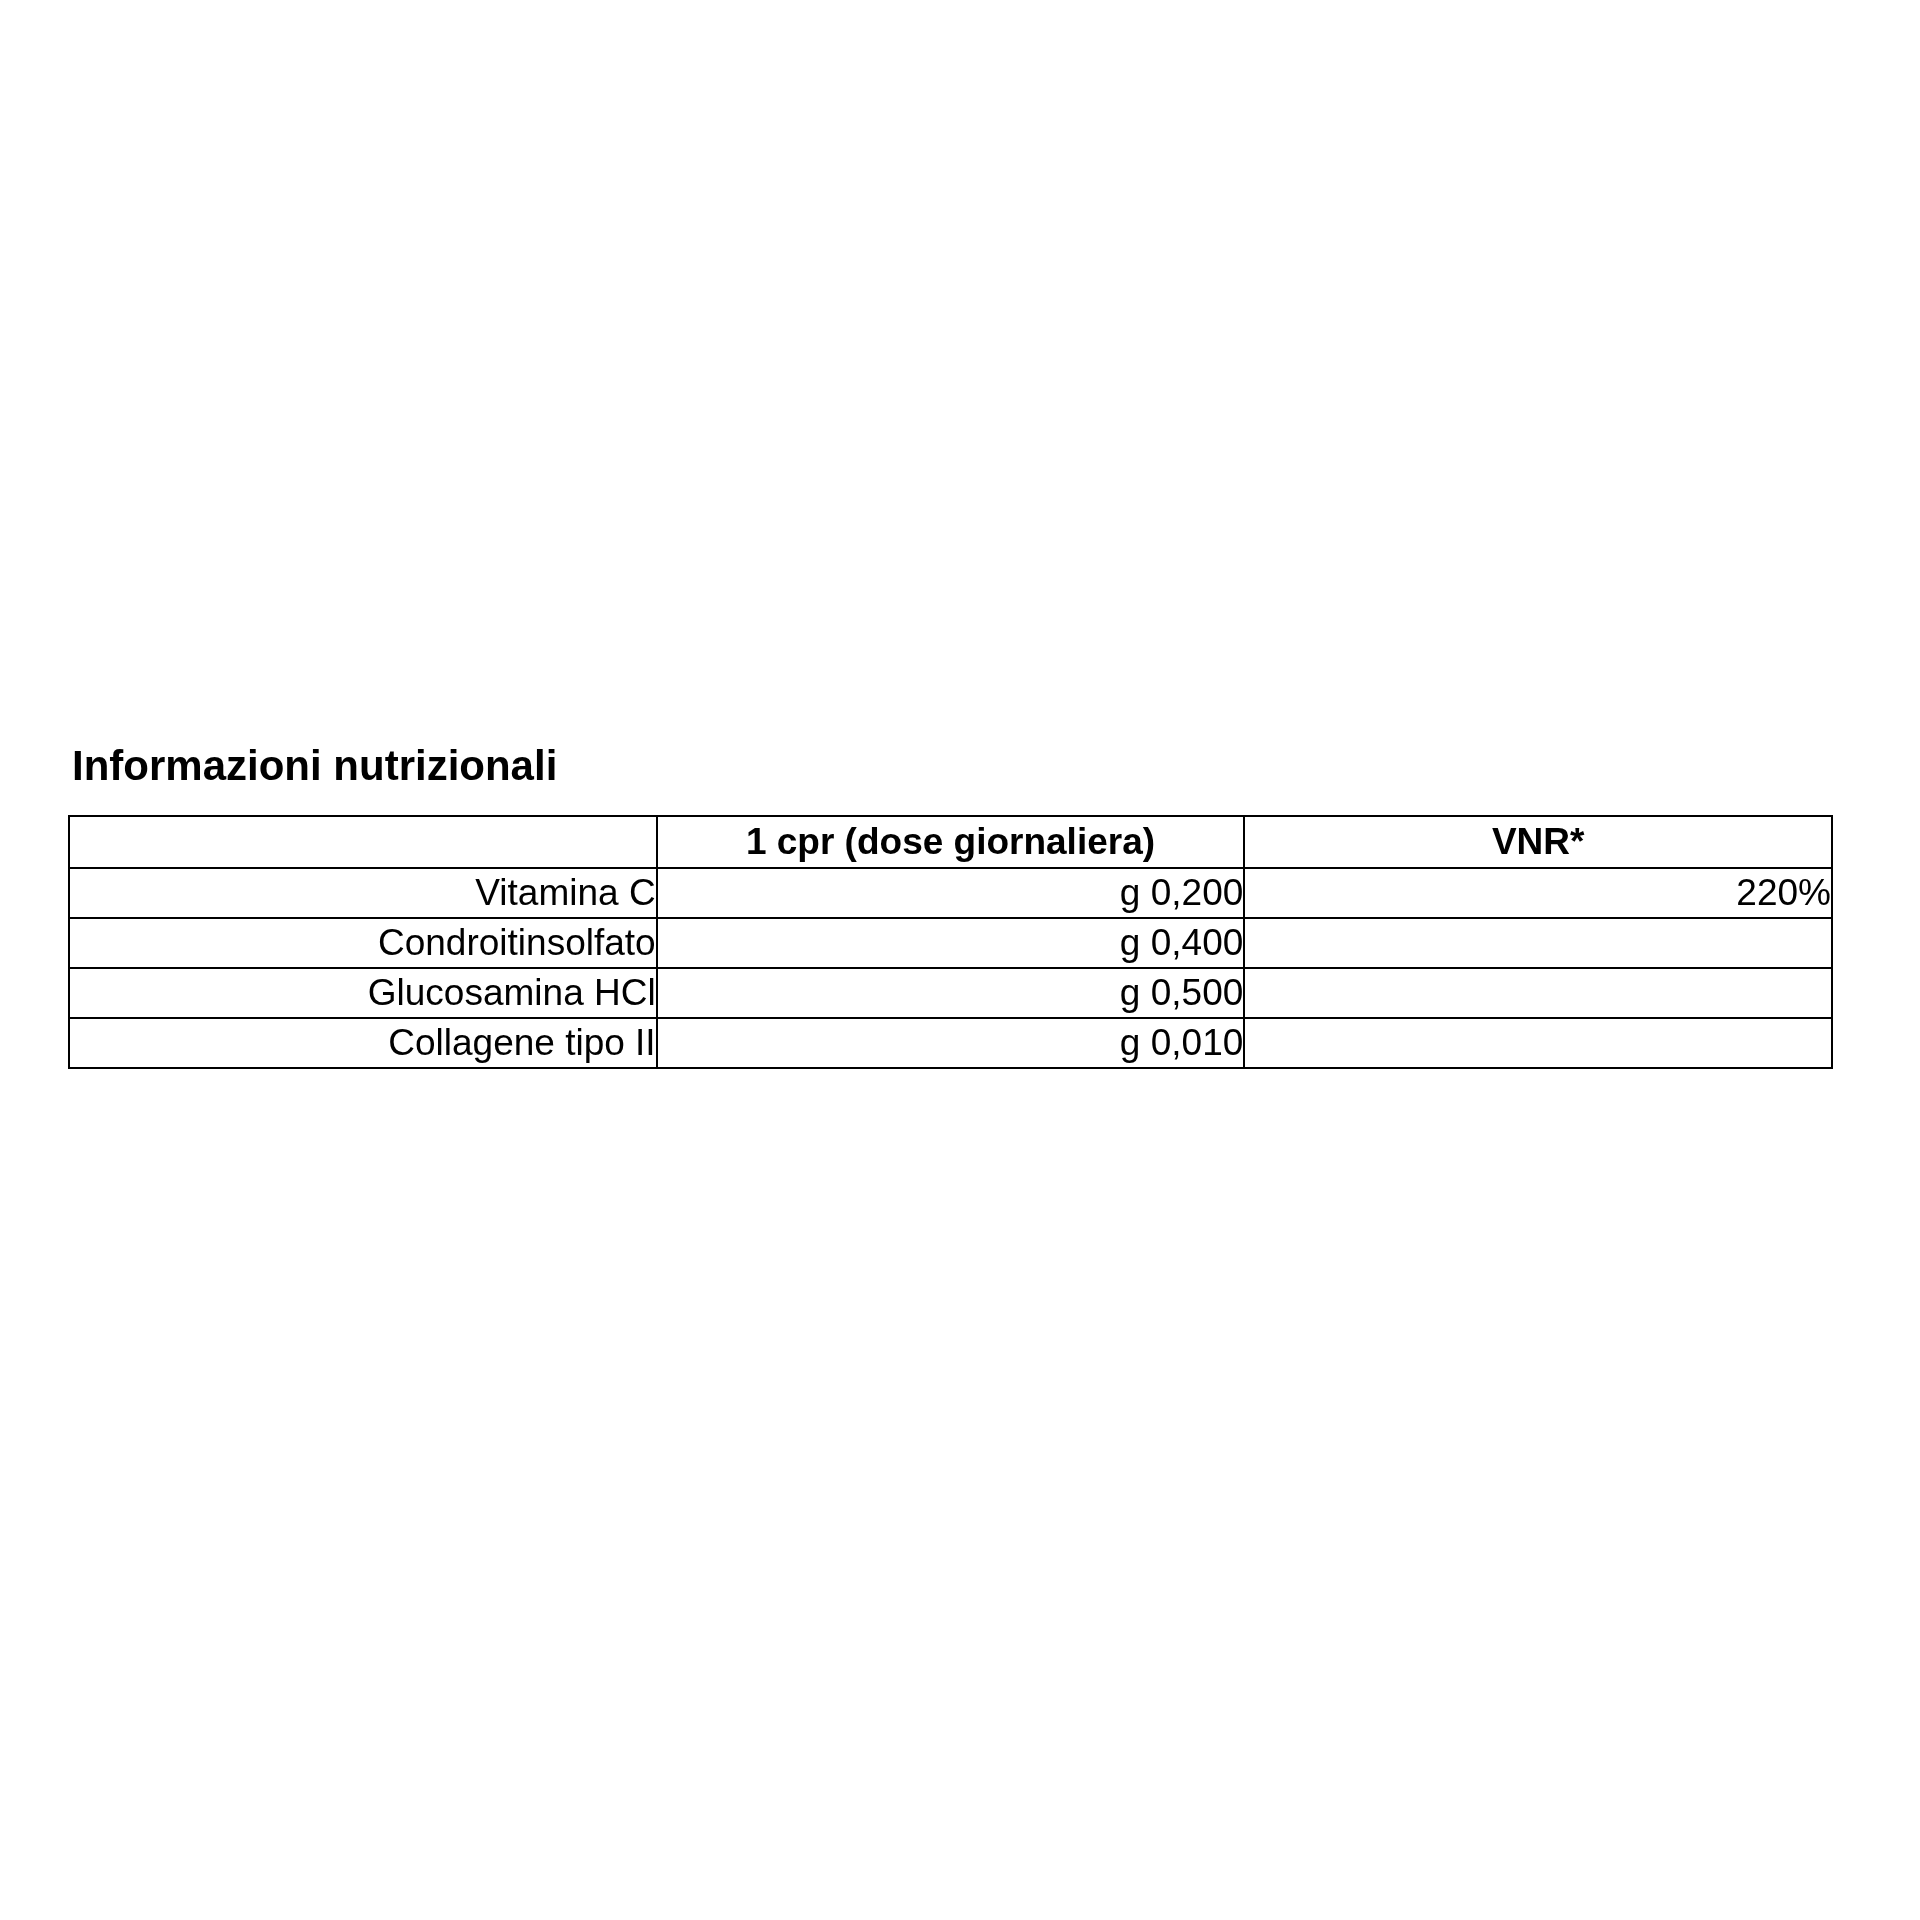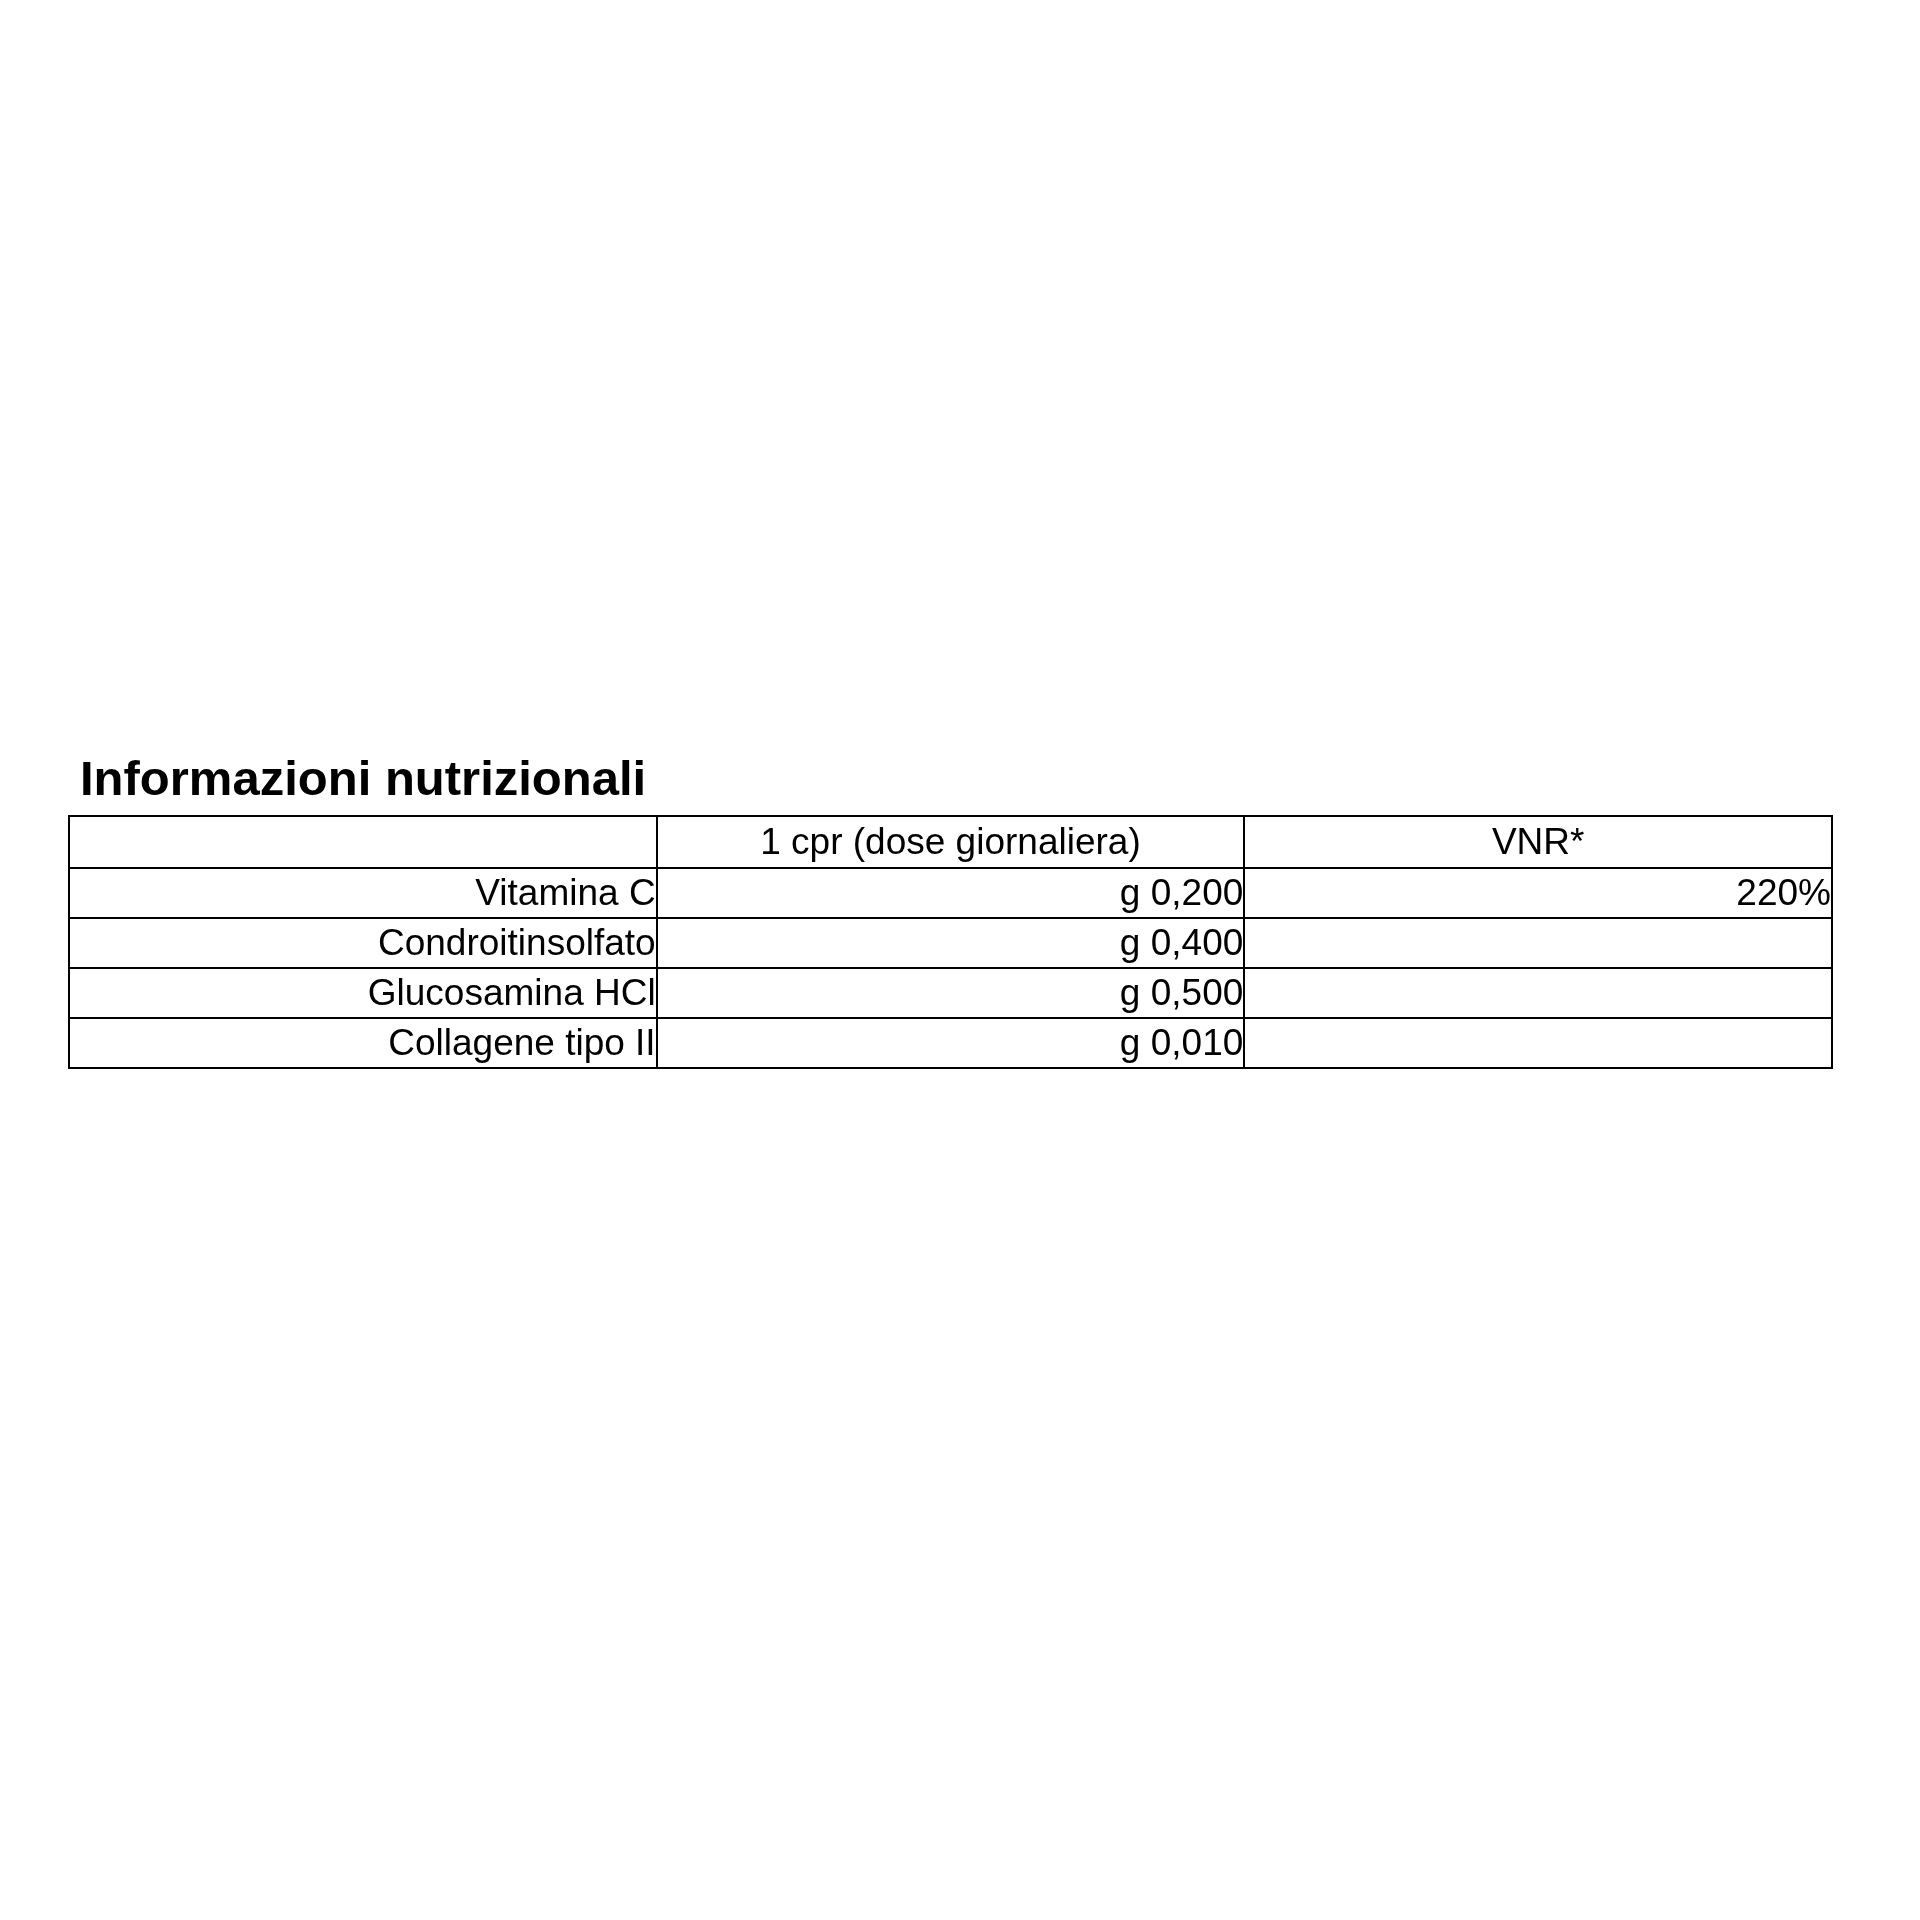--- a/index.html
+++ b/index.html
@@ -15,22 +15,22 @@
     position: relative;
     width: 1920px;
     height: 1920px;
     background: #ffffff;
     overflow: hidden;
   }
   .doc-title {
     position: absolute;
     left: 72px;
     top: 742px;
-    margin: 8px;
-    font-size: 49px;
+    margin: 0;
+    font-size: 42px;
     font-weight: bold;
     color: #000000;
     white-space: nowrap;
   }
   table.nutrition {
     position: absolute;
     left: 68px;
     top: 815px;
     width: 1765px;
     border-collapse: collapse;
@@ -42,21 +42,21 @@
   table.nutrition td, table.nutrition th {
     border: 2px solid #000000;
     padding: 0;
     height: 48px;
     vertical-align: middle;
     overflow: hidden;
     white-space: nowrap;
     text-align: right;
   }
   table.nutrition th {
-    font-weight: normal;
+    font-weight: bold;
     text-align: center;
     height: 50px;
   }
   td.cell-name {
     text-align: left;
     padding-left: 13px;
   }
   td.cell-amount, td.cell-vnr {
     text-align: center;
     margin-left: 40px;

